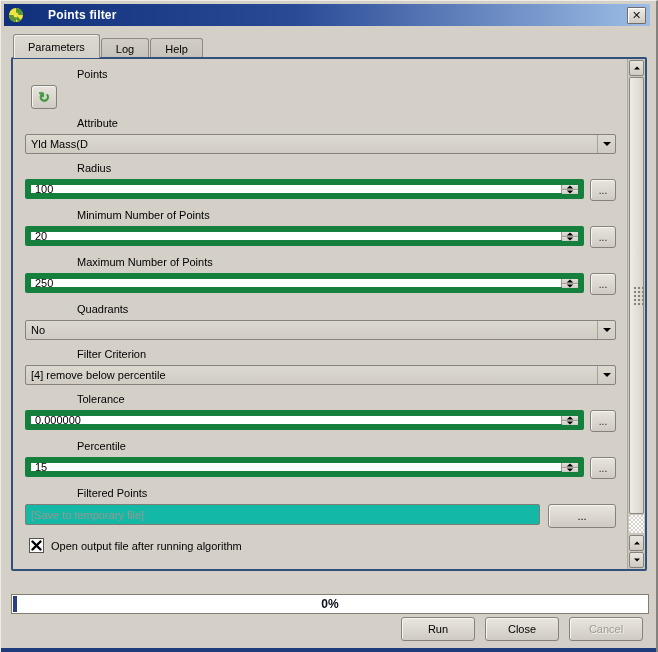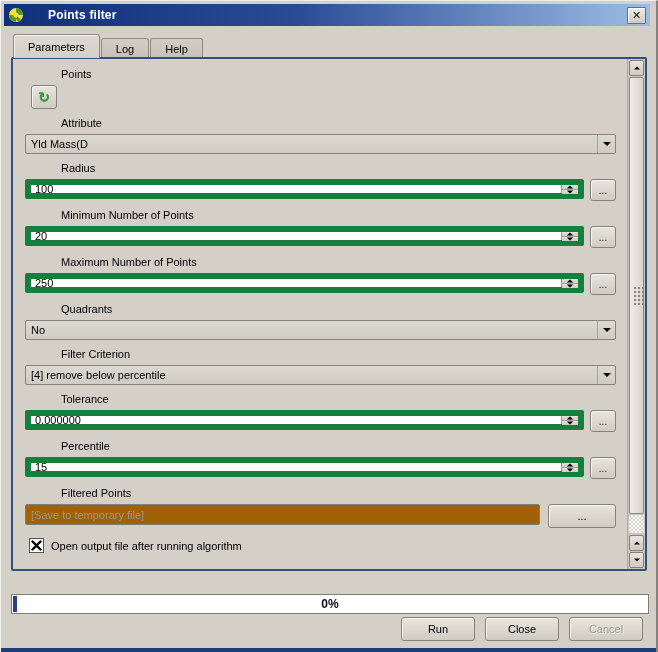--- a/index.html
+++ b/index.html
@@ -54,21 +54,21 @@
   .frame{
     position:absolute;left:10px;top:56px;width:636px;height:514px;
     border:2px solid #31507e;border-radius:2px;
     background:#d4d0c8;box-sizing:border-box;
   }
   .scroll-content{
     position:absolute;left:0;top:0;right:19px;bottom:0;
     padding:9px 10px 0 12px;box-sizing:border-box;overflow:hidden;
   }
   .row{margin-bottom:8px;}
-  .row-label{display:block;margin:0 2px 5px 2px;padding-left:34px;}
+  .row-label{display:block;margin:0 2px 5px 18px;padding-left:34px;}
   .control-line{display:flex;align-items:stretch;}
 
   
   .combo{
     flex:1;height:20px;
     background:linear-gradient(#dcd9d1,#d0ccc3);
     border:1px solid #85837b;border-radius:2px;
     display:flex;align-items:center;box-sizing:border-box;
   }
   .combo .combo-text{flex:1;padding:0 5px;white-space:nowrap;overflow:hidden;}
@@ -105,21 +105,21 @@
     box-shadow:inset 1px 1px 0 #f7f5f0;
     display:flex;align-items:center;justify-content:center;
     font-size:10px;color:#222;box-sizing:border-box;align-self:center;
   }
   .spin-row .mini-btn{height:22px;}
   .refresh-btn{width:26px;height:24px;}
   .refresh-glyph{color:#3f9c3f;font-weight:bold;font-size:14px;line-height:1;text-shadow:0 0 1px #2e7d32;}
 
   
   .file-input{
-    flex:1;height:21px;background:#a16207;border:1px solid #7f7d75;border-radius:2px;
+    flex:1;height:21px;background:#14b8a6;border:1px solid #7f7d75;border-radius:2px;
     font-family:inherit;font-size:11px;padding:0 5px;box-sizing:border-box;outline:none;
   }
   .file-input::placeholder{color:#9a978e;opacity:1;}
   .browse-btn{
     width:66px;height:22px;margin-left:8px;flex:0 0 auto;
     background:linear-gradient(#e8e5de,#cfcbc2);
     border:1px solid #84827a;border-radius:3px;
     box-shadow:inset 1px 1px 0 #f7f5f0;
     display:flex;align-items:center;justify-content:center;align-self:center;
   }

